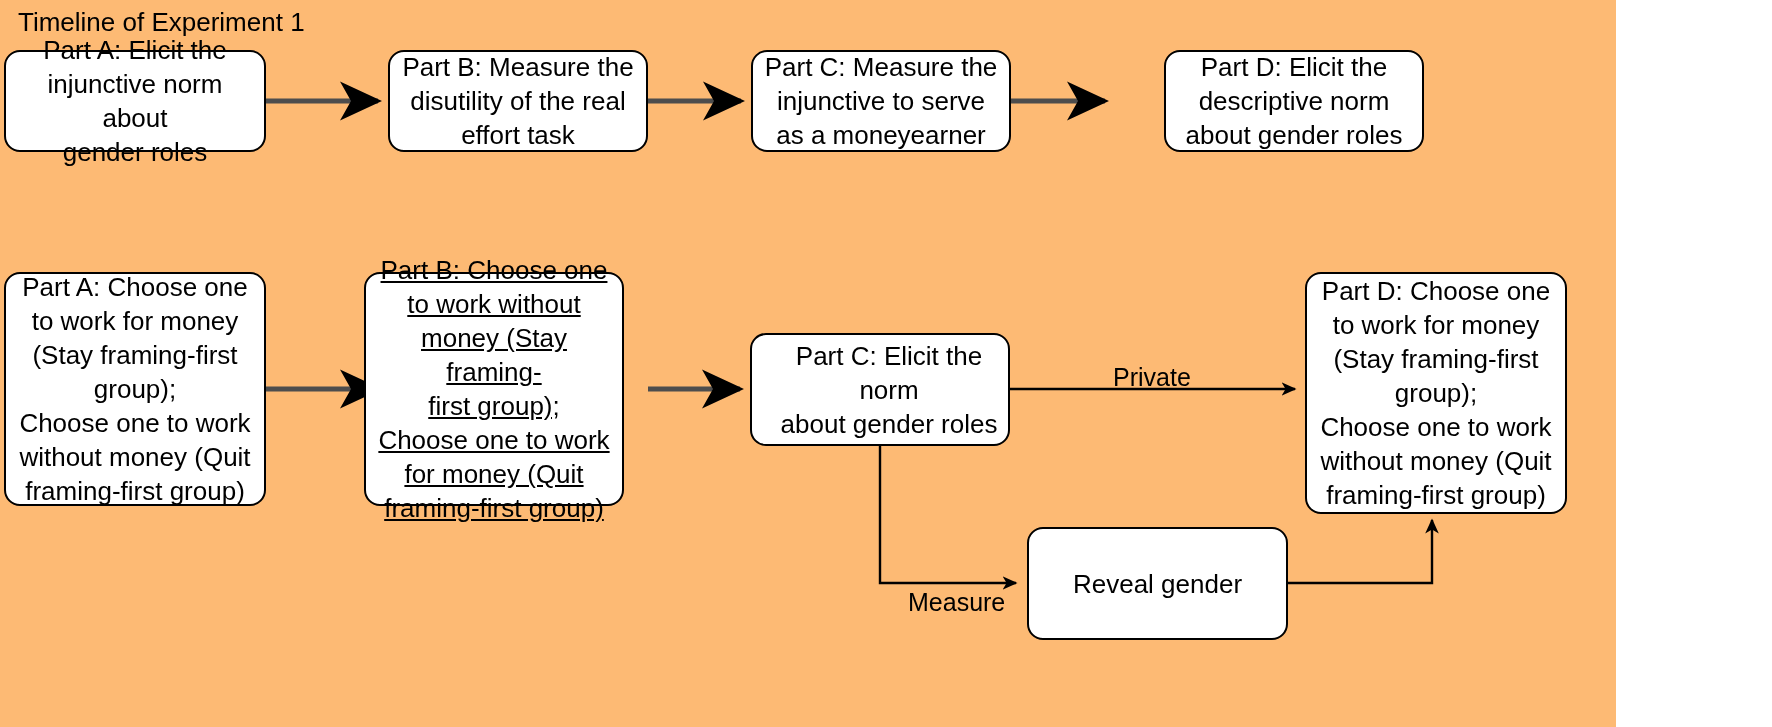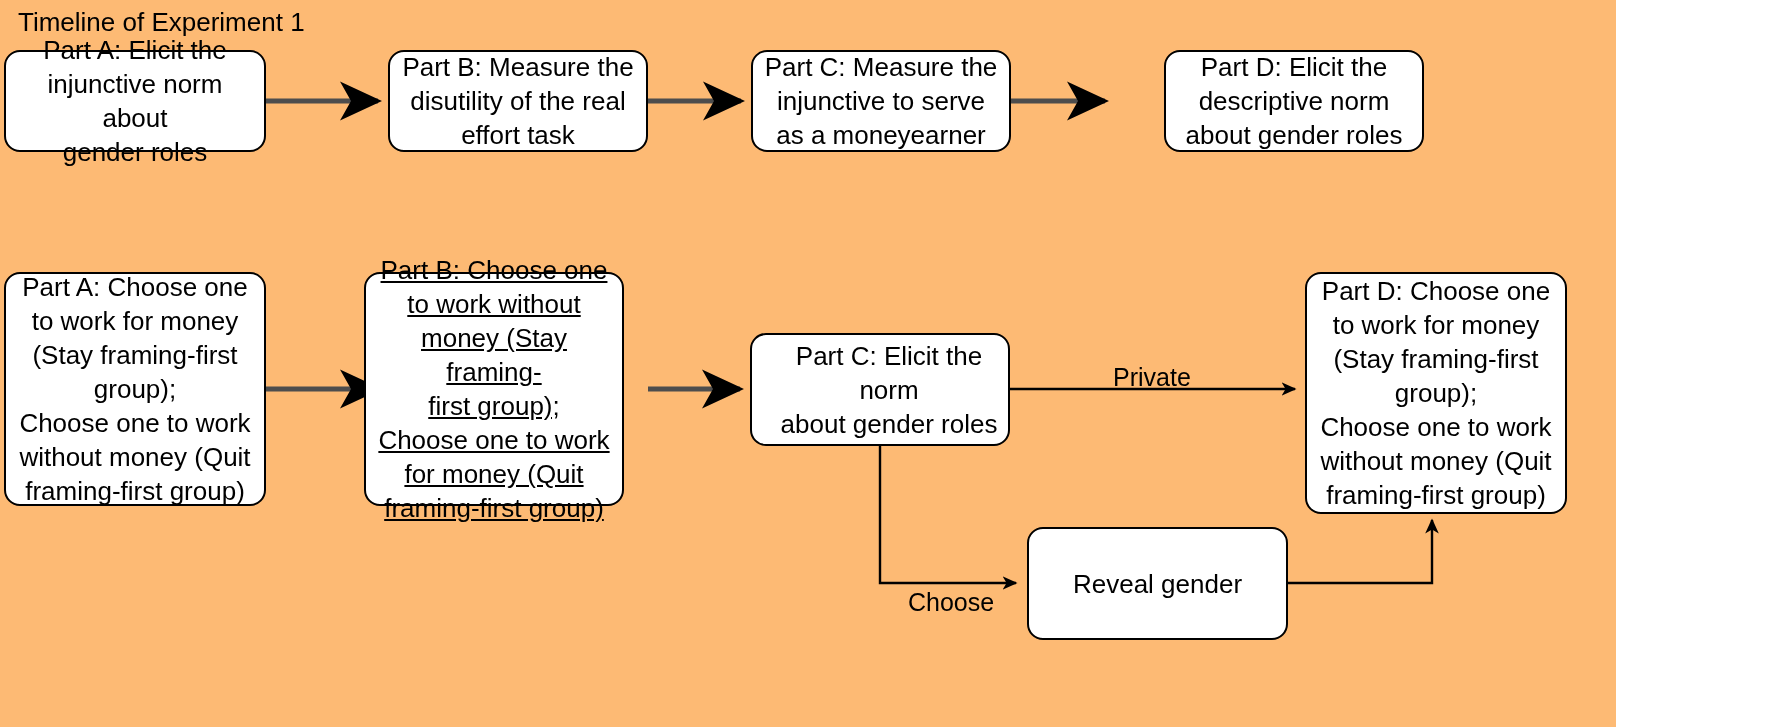--- a/index.html
+++ b/index.html
@@ -137,15 +137,15 @@
   <div class="node" style="left:1305px; top:272px; width:262px; height:242px;">Part D: Choose one
 to work for money
 (Stay framing-first
 group);
 Choose one to work
 without money (Quit
 framing-first group)</div>
 
   <div class="edge-label" style="left:1113px; top:336px;margin-top:27px;">Private</div>
 
-  <div class="edge-label" style="left:908px; top:588px;">Choose</div>
+  <div class="edge-label" style="left:908px; top:588px;">Measure</div>
 
 </div>
 
 </body></html>

